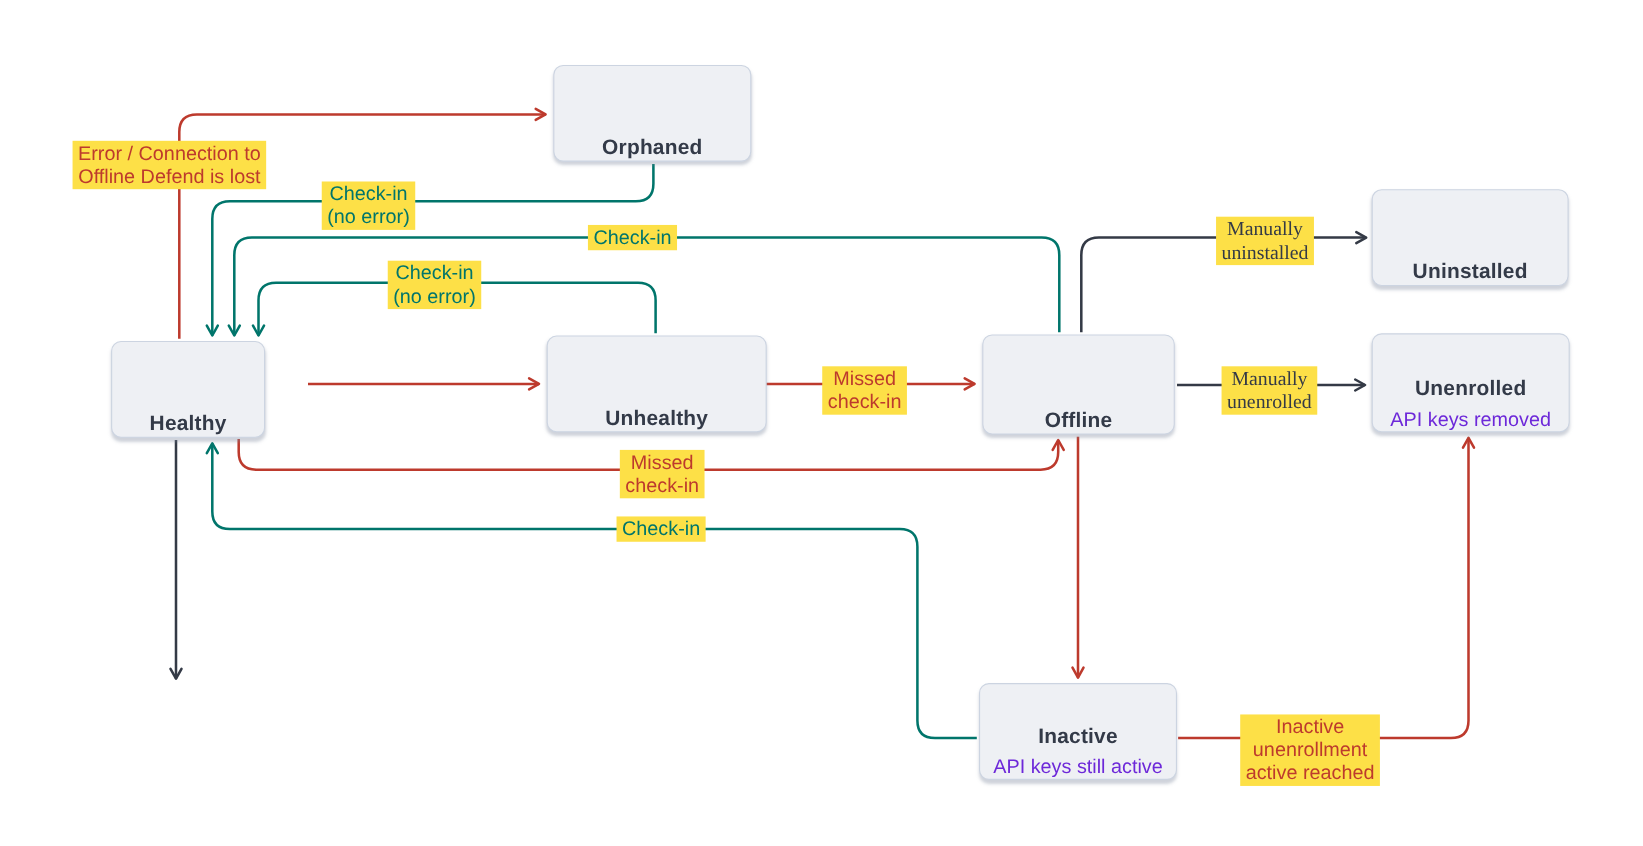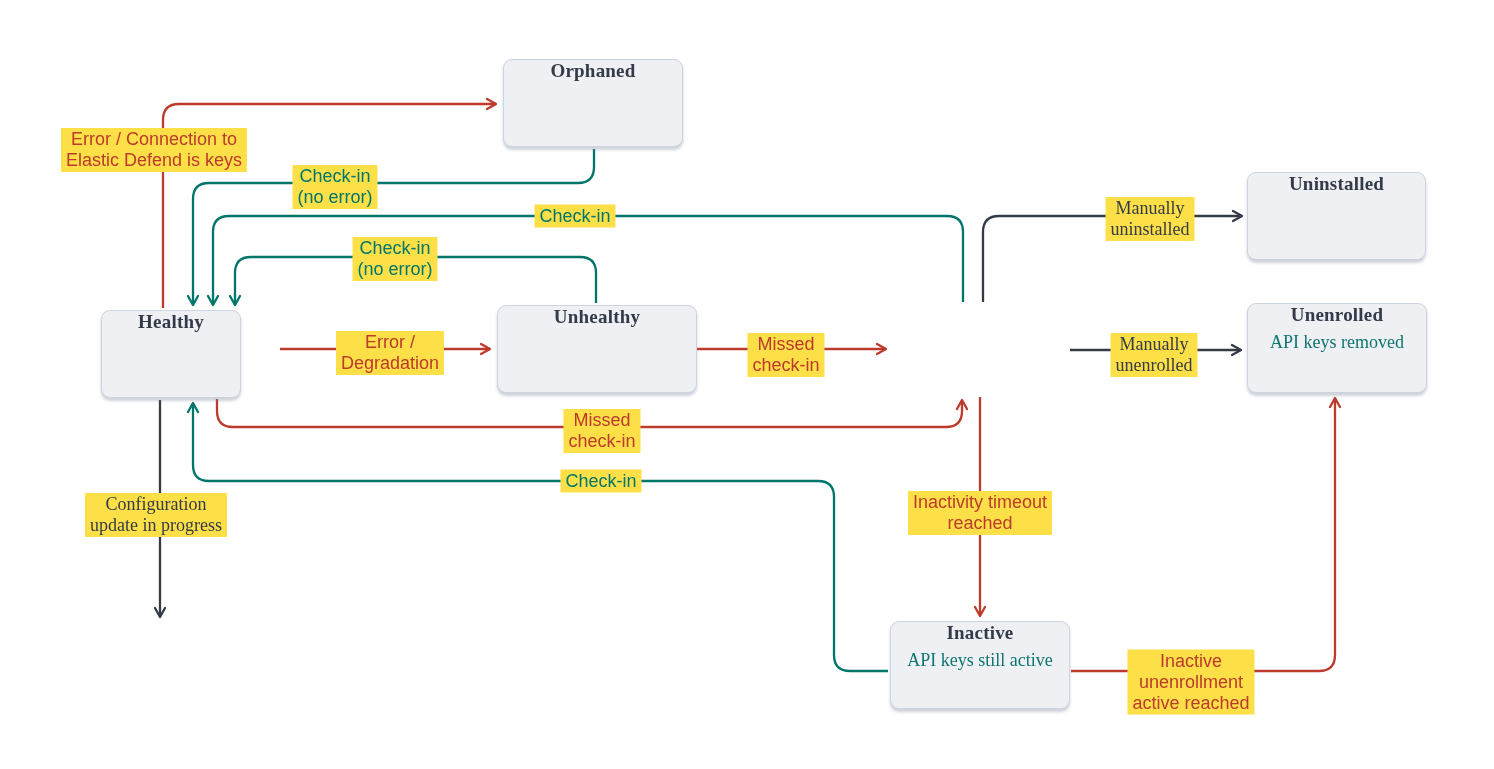--- a/index.html
+++ b/index.html
@@ -11,29 +11,28 @@
     overflow:hidden;
   }
   #wires{position:absolute;left:0;top:0;z-index:1;}
   .node{
     position:absolute;z-index:3;
     box-sizing:border-box;
     background:#eef0f4;
     border:1.5px solid #ccd4e1;
     border-radius:9px;
     box-shadow:0 3px 3px rgba(125,136,157,0.38);
-    display:flex;flex-direction:column;align-items:center;justify-content:flex-start;
+    display:flex;flex-direction:column;align-items:center;justify-content:flex-end;
     text-align:center;
-    font-family:Liberation Serif, serif;
   }
   .ntitle{
     font-size:19px;font-weight:bold;color:#333a48;letter-spacing:.2px;
   }
   .nsub{
-    font-size:18px;font-weight:normal;color:#0f766e;margin-top:6px;white-space:nowrap;
+    font-size:18px;font-weight:normal;color:#6d28d9;margin-top:6px;white-space:nowrap;
   }
   .elabel{
     position:absolute;z-index:2;
     transform:translate(-50%,-50%);
     background:#fde047;
     padding:1px 5px;
     font-size:18px;line-height:21px;
     text-align:center;white-space:nowrap;
   }
   .elabel span{display:block;}
@@ -71,63 +70,51 @@
     <path d="M 596 303 L 596 273 Q 596 257 580 257 L 251 257 Q 235 257 235 273 L 235 305" stroke="#00756b" stroke-width="2.3" marker-end="url(#arrTeal)"></path>
     <path d="M 888 671 L 850 671 Q 834 671 834 655 L 834 497 Q 834 481 818 481 L 209 481 Q 193 481 193 465 L 193 403" stroke="#00756b" stroke-width="2.3" marker-end="url(#arrTeal)"></path>
 
     <path d="M 983 302 L 983 232 Q 983 216 999 216 L 1242 216" stroke="#343a46" stroke-width="2.3" marker-end="url(#arrDark)"></path>
     <path d="M 1070 350 L 1241 350" stroke="#343a46" stroke-width="2.3" marker-end="url(#arrDark)"></path>
     <path d="M 160 400 L 160 617" stroke="#343a46" stroke-width="2.3" marker-end="url(#arrDark)"></path>
   </svg>
 
   <div class="elabel err" style="left:154px;top:150px">
     <span>Error / Connection to</span>
-    <span>Elastic Defend is keys</span>
+    <span>Offline Defend is lost</span>
   </div>
   <div class="elabel ok" style="left:335px;top:187px">
     <span>Check-in</span>
     <span>(no error)</span>
   </div>
   <div class="elabel ok" style="left:575px;top:216px">
     <span>Check-in</span>
   </div>
   <div class="elabel ok" style="left:395px;top:259px">
     <span>Check-in</span>
     <span>(no error)</span>
-  </div>
-  <div class="elabel err" style="left:390px;top:353px">
-    <span>Error /</span>
-    <span>Degradation</span>
   </div>
   <div class="elabel err" style="left:786px;top:355px">
     <span>Missed</span>
     <span>check-in</span>
   </div>
   <div class="elabel neutral" style="left:1150px;top:219px">
     <span>Manually</span>
     <span>uninstalled</span>
   </div>
   <div class="elabel neutral" style="left:1154px;top:355px">
     <span>Manually</span>
     <span>unenrolled</span>
   </div>
   <div class="elabel err" style="left:602px;top:431px">
     <span>Missed</span>
     <span>check-in</span>
   </div>
   <div class="elabel ok" style="left:601px;top:481px">
     <span>Check-in</span>
-  </div>
-  <div class="elabel neutral" style="left:156px;top:515px">
-    <span>Configuration</span>
-    <span>update in progress</span>
-  </div>
-  <div class="elabel err" style="left:980px;top:513px">
-    <span>Inactivity timeout</span>
-    <span>reached</span>
   </div>
   <div class="elabel err" style="left:1191px;top:682px">
     <span>Inactive</span>
     <span>unenrollment</span>
     <span>active reached</span>
   </div>
 
   <div class="node" style="left:503px;top:59px;width:180px;height:88px">
     <div class="ntitle">Orphaned</div>
   </div>
@@ -137,20 +124,23 @@
   </div>
 
   <div class="node" style="left:101px;top:310px;width:140px;height:88px">
     <div class="ntitle">Healthy</div>
   </div>
 
   <div class="node" style="left:497px;top:305px;width:200px;height:88px">
     <div class="ntitle">Unhealthy</div>
   </div>
 
+  <div class="node" style="left:893px;top:304px;width:175px;height:91px">
+    <div class="ntitle">Offline</div>
+  </div>
 
   <div class="node" style="left:1247px;top:303px;width:180px;height:90px">
     <div class="ntitle">Unenrolled</div>
     <div class="nsub">API keys removed</div>
   </div>
 
 
   <div class="node" style="left:890px;top:621px;width:180px;height:88px">
     <div class="ntitle">Inactive</div>
     <div class="nsub">API keys still active</div>

